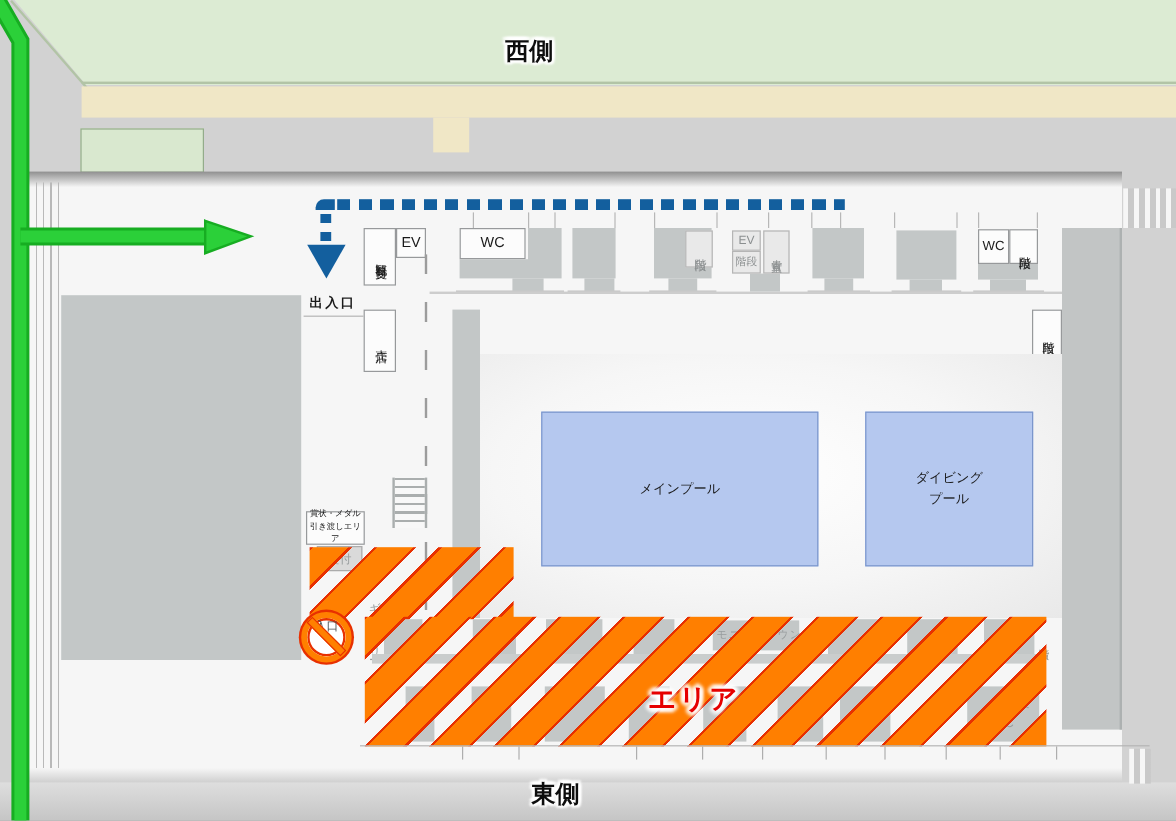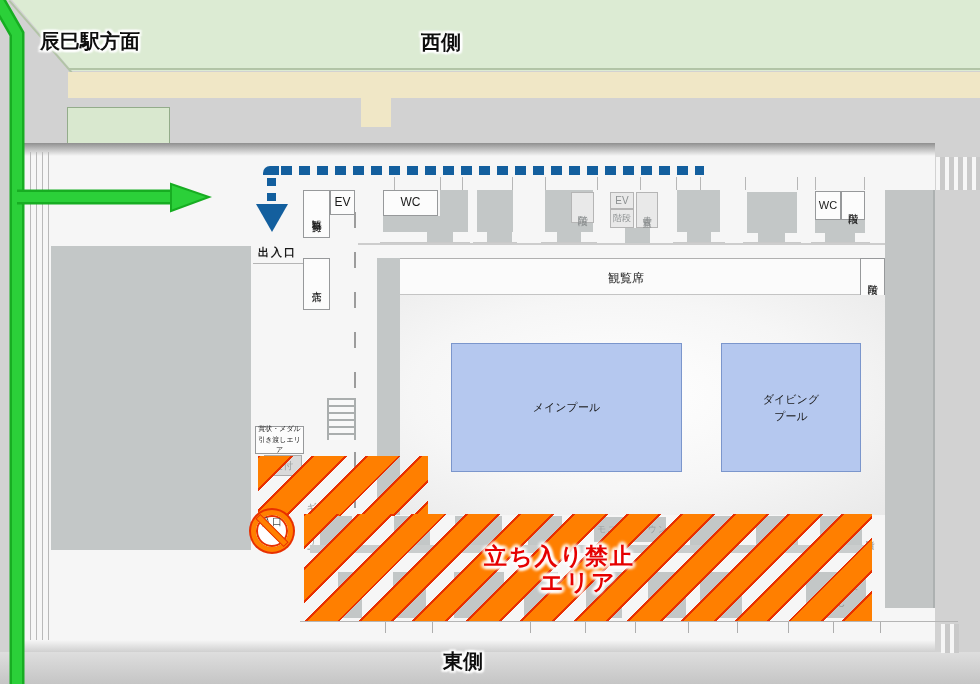--- a/index.html
+++ b/index.html
@@ -123,24 +123,20 @@
     </div>
 
   <div class="abs" style="left:258px;top:245px;font-size:11px;font-weight:600;letter-spacing:2px;"><span>出入口</span></div>
   <div class="abs" style="left:253px;top:263px;width:50px;height:1px;background:#b5b5b5;"></div>
   <div class="abs room vtext" style="left:303px;top:258px;width:27px;height:52px;font-size:10px;">
       <span>売店</span>
     </div>
   <div class="abs" style="left:354px;top:212px;width:2px;height:308px;
               background:repeating-linear-gradient(180deg,#9c9c9c 0 16px,rgba(0,0,0,0) 16px 40px);"></div>
 
-  <div class="abs" style="left:400px;top:258px;width:485px;height:37px;background:#fbfbfb;
-              border-top:1px solid #b0b0b0;border-bottom:1px solid #c4c4c4;box-sizing:border-box;">
-    <span class="abs" style="left:208px;top:11px;font-size:12px;">観覧席</span>
-  </div>
   <div class="abs room vtext" style="left:860px;top:258px;width:25px;height:38px;font-size:10px;">
       <span>階段</span>
     </div>
   <div class="abs" style="left:400px;top:295px;width:485px;height:220px;
               background:radial-gradient(ellipse at 45% 45%,#ffffff 0%,#f6f6f6 55%,#e9e9e9 100%);"></div>
   <div class="abs" style="left:451px;top:343px;width:229px;height:127px;background:#b5c8ef;border:1px solid #7b96cc;
               display:flex;align-items:center;justify-content:center;font-size:11px;">
     <span>メインプール</span>
   </div>
   <div class="abs" style="left:721px;top:343px;width:138px;height:127px;background:#b5c8ef;border:1px solid #7b96cc;
@@ -197,34 +193,32 @@
   <div class="abs tick" style="left:833px;top:622px;height:11px;"></div>
   <div class="abs tick" style="left:880px;top:622px;height:11px;"></div>
 
   <div class="abs" style="left:251px;top:510px;width:42px;height:42px;border-radius:50%;background:#fff;
               border:5px solid #ff8000;box-sizing:border-box;
               box-shadow:0 0 0 2px #e83000, inset 0 0 0 2px #e83000;"></div>
   <div class="abs" style="left:262px;top:515px;font-size:10px;color:#4a4f50;"><span>入口</span></div>
   <div class="abs" style="left:252px;top:527px;width:40px;height:7px;background:#ff8000;border:1.5px solid #e83000;
               box-sizing:border-box;transform:rotate(45deg);"></div>
 
-  <div class="abs warn" style="left:484px;top:541px;"><span>立ち入り禁止</span></div>
   <div class="abs warn" style="left:540px;top:567px;"><span>エリア</span></div>
 
   <svg class="abs" style="left:0;top:0;" width="980" height="684" viewBox="0 0 980 684">
     <path d="M -6 -6 L 17 34 L 17 690" fill="none" stroke="#17ad22" stroke-width="15"></path>
     <path d="M -6 -6 L 17 34 L 17 690" fill="none" stroke="#2bd039" stroke-width="10"></path>
     <path d="M 17 197 L 174 197" fill="none" stroke="#17ad22" stroke-width="15"></path>
     <path d="M 17 197 L 174 197" fill="none" stroke="#2bd039" stroke-width="10"></path>
     <polygon points="171,184 209,197 171,211" fill="#2bd039" stroke="#17ad22" stroke-width="2"></polygon>
   </svg>
 
   <div class="abs" style="left:263px;top:166px;width:16px;height:9px;background:#135f9e;border-top-left-radius:7px;"></div>
   <div class="abs bluedash-h" style="left:281px;top:166px;width:423px;height:9px;"></div>
   <div class="abs bluedash-v" style="left:267px;top:178px;width:9px;height:27px;"></div>
   <div class="abs" style="left:256px;top:204px;width:0;height:0;border-left:16px solid transparent;
               border-right:16px solid transparent;border-top:28px solid #135f9e;"></div>
 
-  <div class="abs dirlabel halo" style="left:40px;top:28px;"><span>辰巳駅方面</span></div>
   <div class="abs dirlabel halo" style="left:421px;top:29px;"><span>西側</span></div>
   <div class="abs dirlabel halo" style="left:443px;top:648px;"><span>東側</span></div>
 
 </div>
 
 </body></html>

